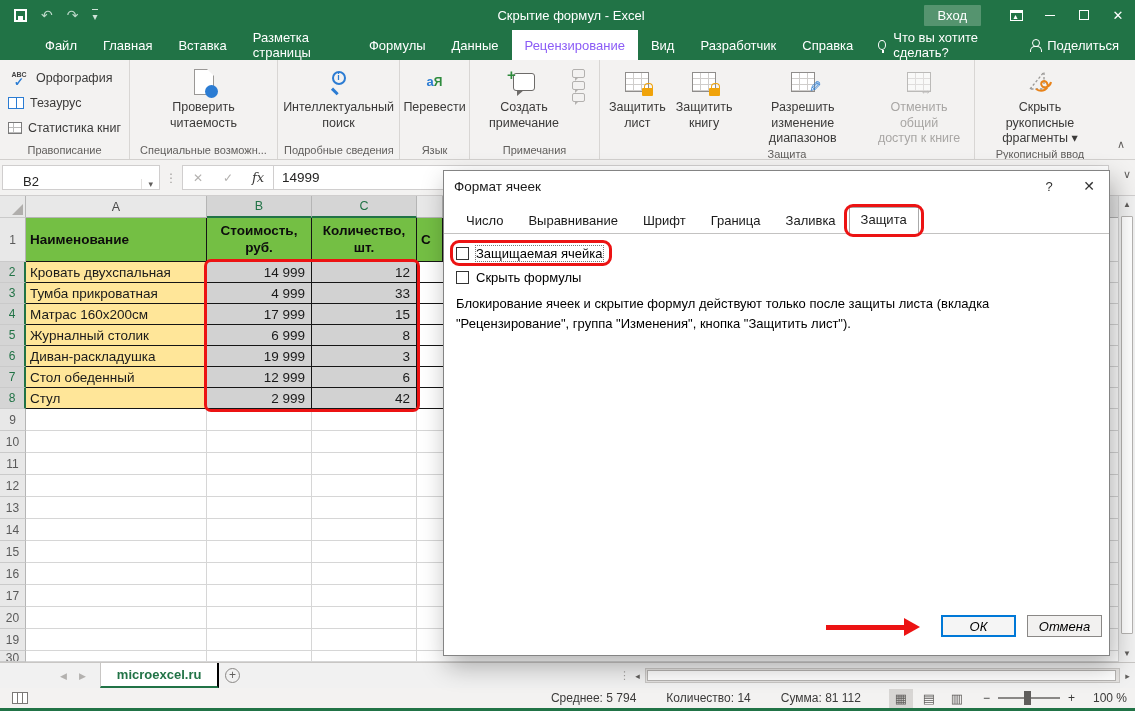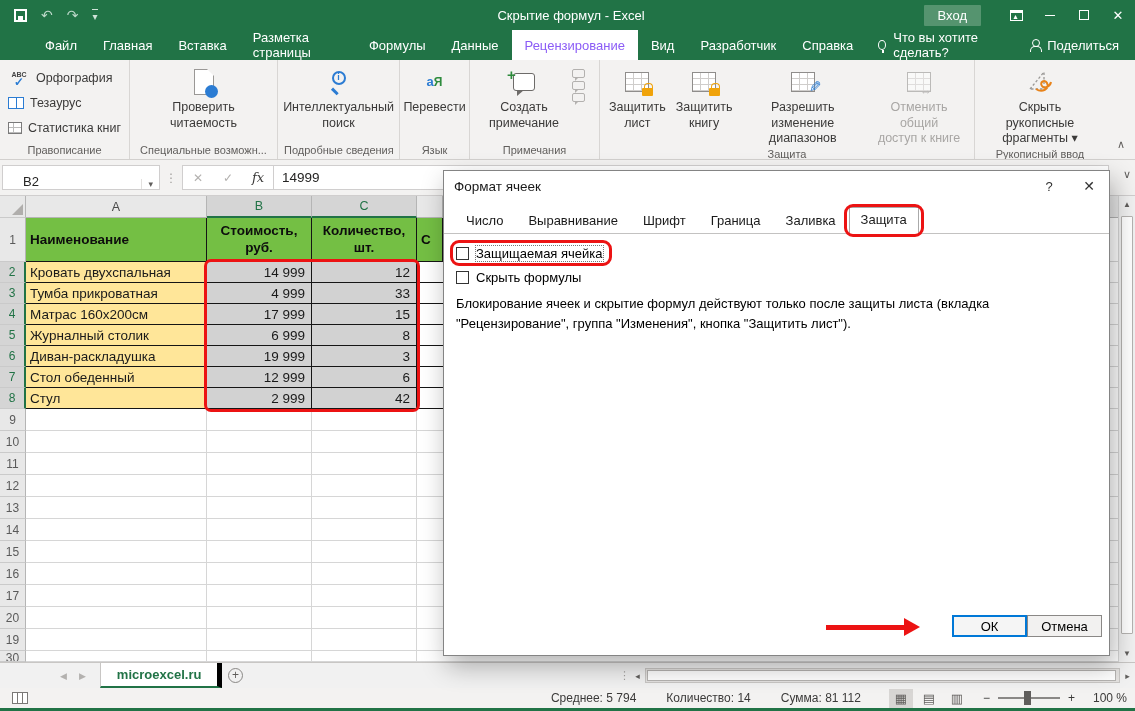--- a/index.html
+++ b/index.html
@@ -121,21 +121,21 @@
 
   
   .vscroll { position:absolute; right:0; top:196px; width:17px; height:466px; background:#f1f1f1; border-left:1px solid #d6d6d6; z-index:30; }
   .vs-btn { height:17px; display:flex; align-items:center; justify-content:center; font-size:8px; color:#605e5c; }
   .vs-thumb { position:absolute; left:2px; right:2px; top:20px; height:418px; background:#fff; border:1px solid #b5b3b1; border-radius:1px; }
   .vs-down { position:absolute; bottom:0; left:0; right:0; }
 
   
   .sheetbar { height:26px; background:#f1f1f1; border-top:1px solid #c8c6c4; display:flex; align-items:stretch; position:relative; font-size:13px; }
   .snav { display:flex; align-items:center; gap:12px; padding:0 14px 0 60px; color:#b3b1af; font-size:9px; }
-  .sheettab { background:#fff; border-right:5px solid #000000; border-left:1px solid #c8c6c4; border-bottom:2px solid #217346; display:flex; align-items:center; padding:0 16px; color:#217346; font-weight:bold; }
+  .sheettab { background:#fff; border-right:2px solid #000000; border-left:1px solid #c8c6c4; border-bottom:2px solid #217346; display:flex; align-items:center; padding:0 16px; color:#217346; font-weight:bold; }
   .addsheet { width:26px; display:flex; align-items:center; justify-content:center; }
   .addsheet .circle { width:15px; height:15px; border:1px solid #8a8886; border-radius:50%; color:#605e5c; font-size:12px; line-height:13px; text-align:center; }
   .hs-split { margin-left:auto; color:#a19f9d; font-size:11px; display:flex; align-items:center; }
   .hscroll { display:flex; align-items:center; width:505px; }
   .hs-btn { width:15px; text-align:center; color:#605e5c; font-size:9px; }
   .hs-track { flex:1; height:15px; background:#e4e2e0; border:1px solid #c8c6c4; position:relative; }
   .hs-thumb { position:absolute; left:1px; top:1px; bottom:1px; right:3px; background:#fff; border:1px solid #b5b3b1; }
 
   
   .statusbar { height:23px; background:#f3f2f1; border-bottom:3px solid #217346; display:flex; align-items:center; font-size:12px; color:#3b3a39; padding:0 8px; gap:0; }
@@ -160,21 +160,21 @@
   .dtab.active { background:#fff; border-color:#aaa; margin-bottom:-1px; padding-bottom:7px; z-index:2; }
   .red-ring { position:absolute; border:3px solid #ec1313; border-radius:9px; pointer-events:none; z-index:60; }
   .ring-tab { left:-6px; top:-4px; right:-6px; bottom:-3px; }
   .dlg-body { padding:12px 12px 0; position:relative; height:calc(100% - 68px); }
   .chk-row { display:flex; align-items:center; gap:7px; margin-bottom:9px; position:relative; width:max-content; }
   .chk-box { width:13px; height:13px; border:1px solid #333; background:#fff; }
   .chk-label { font-size:13px; }
   .chk-label.focused { outline:1px dotted #777; }
   .ring-chk { left:-6px; top:-6px; right:-9px; bottom:-5px; }
   .dlg-hint { font-size:13px; line-height:1.5; margin-top:6px; max-width:645px; }
-  .dlg-buttons { position:absolute; bottom:13px; right:7px; display:flex; gap:0; }
+  .dlg-buttons { position:absolute; bottom:13px; right:7px; display:flex; gap:11px;font-style:italic; }
   .dlg-btn { width:75px; height:22px; display:flex; align-items:center; justify-content:center; font-size:13px; background:#f2f1f0; border:1px solid #8a8886; }
   .dlg-btn.primary { border:2px solid #0078d7; background:#f5f5f5; }
   .red-arrow { position:absolute; bottom:14px; right:187px; width:96px; height:18px; z-index:60; pointer-events:none; }
   .red-arrow .shaft { position:absolute; left:0; top:7px; width:80px; height:5px; background:#ec1313; }
   .red-arrow .head { position:absolute; left:78px; top:0; width:0; height:0; border-top:9px solid transparent; border-bottom:9px solid transparent; border-left:16px solid #ec1313; }
 </style>
 </head>
 <body>
 
 <div class="titlebar">

